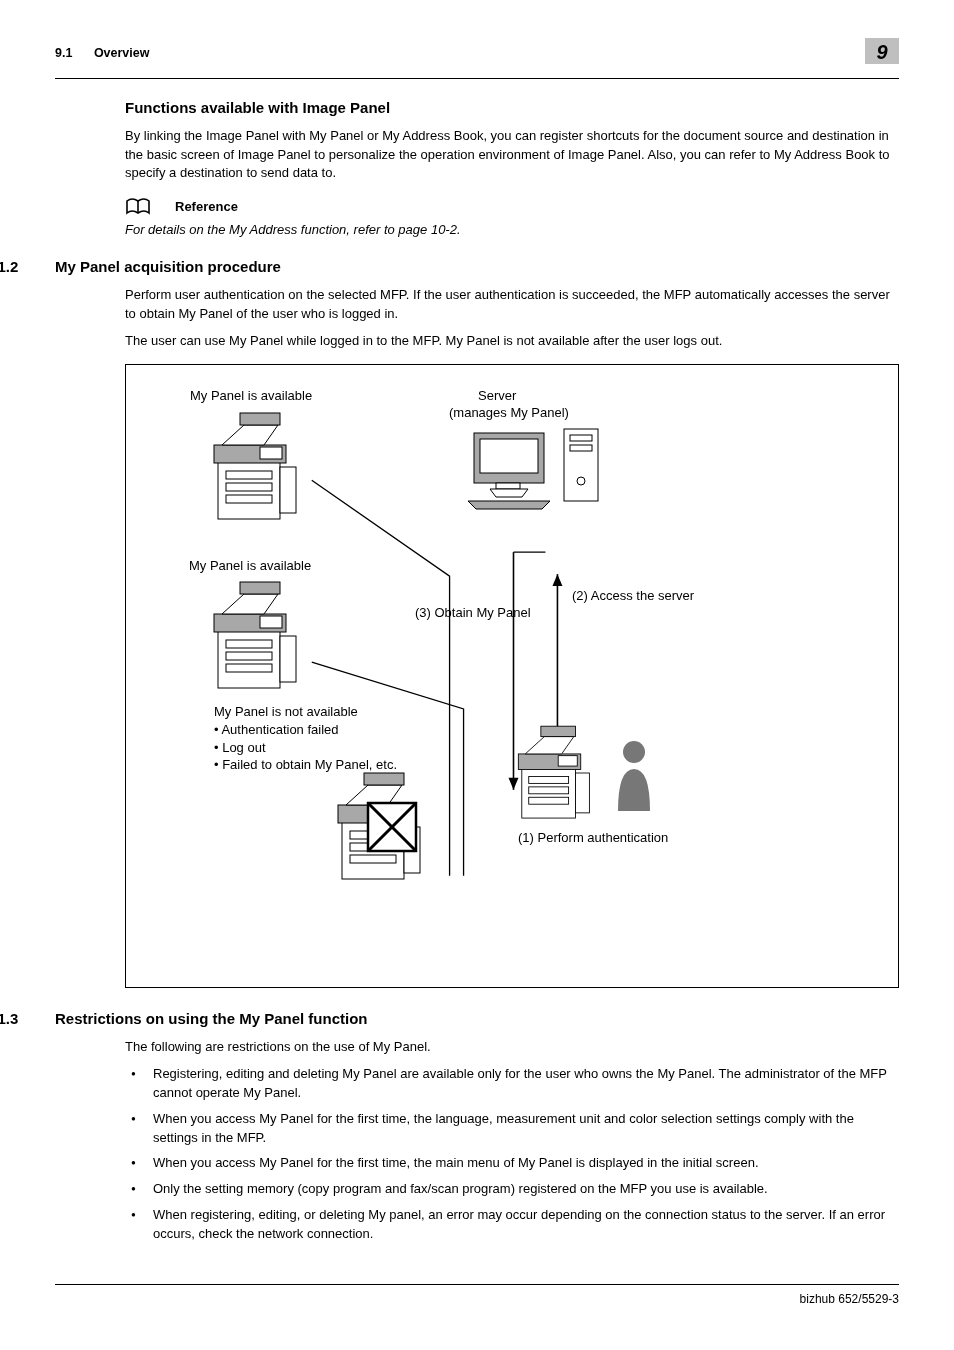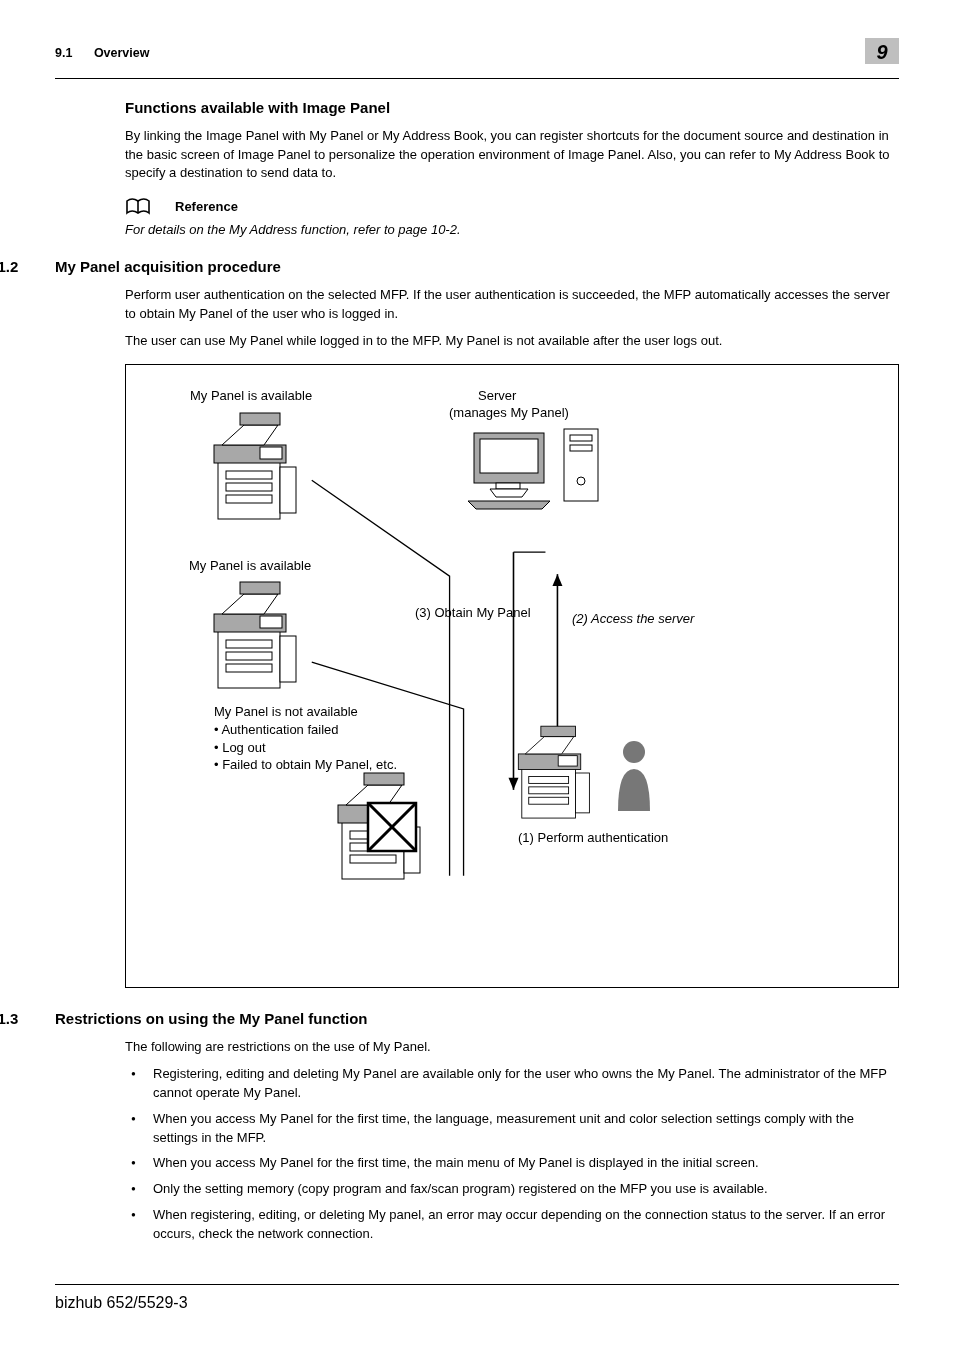--- a/index.html
+++ b/index.html
@@ -137,24 +137,24 @@
     width: 100%; height: 100%;
     pointer-events: none;
   }
 
   
   .mfp-x { position: absolute; }
 
   
   .page-footer {
     display: flex;
-    justify-content: flex-start;
+    justify-content: flex-end;
     border-top: 1px solid #000;
     padding-top: 6px;
-    font-size: 16px;
+    font-size: 12px;
     margin-top: 40px;
   }
 </style>
 </head>
 <body>
 
 <div class="page-header">
   <div class="left">
     <span class="num">9.1</span>
     <span>Overview</span>
@@ -207,21 +207,21 @@
       <polygon points="432,162 427,174 437,174" fill="#000"></polygon>
     </svg>
 
     <div class="label" style="left:64px;top:22px;">My Panel is available</div>
     <div class="label" style="left:352px;top:22px;">Server</div>
     <div class="label" style="left:323px;top:39px;">(manages My Panel)</div>
 
     <div class="label" style="left:63px;top:192px;">My Panel is available</div>
 
     <div class="label" style="left:289px;top:239px;">(3) Obtain My Panel</div>
-    <div class="label" style="left:446px;top:245px;font-style:italic;">(2) Access the server</div>
+    <div class="label" style="left:446px;top:222px;">(2) Access the server</div>
 
     <div class="bullet-group" style="left:88px;top:338px;">
       <div>My Panel is not available</div>
       <div>• Authentication failed</div>
       <div>• Log out</div>
       <div>• Failed to obtain My Panel, etc.</div>
     </div>
 
     <div class="label" style="left:392px;top:464px;">(1) Perform authentication</div>
 

